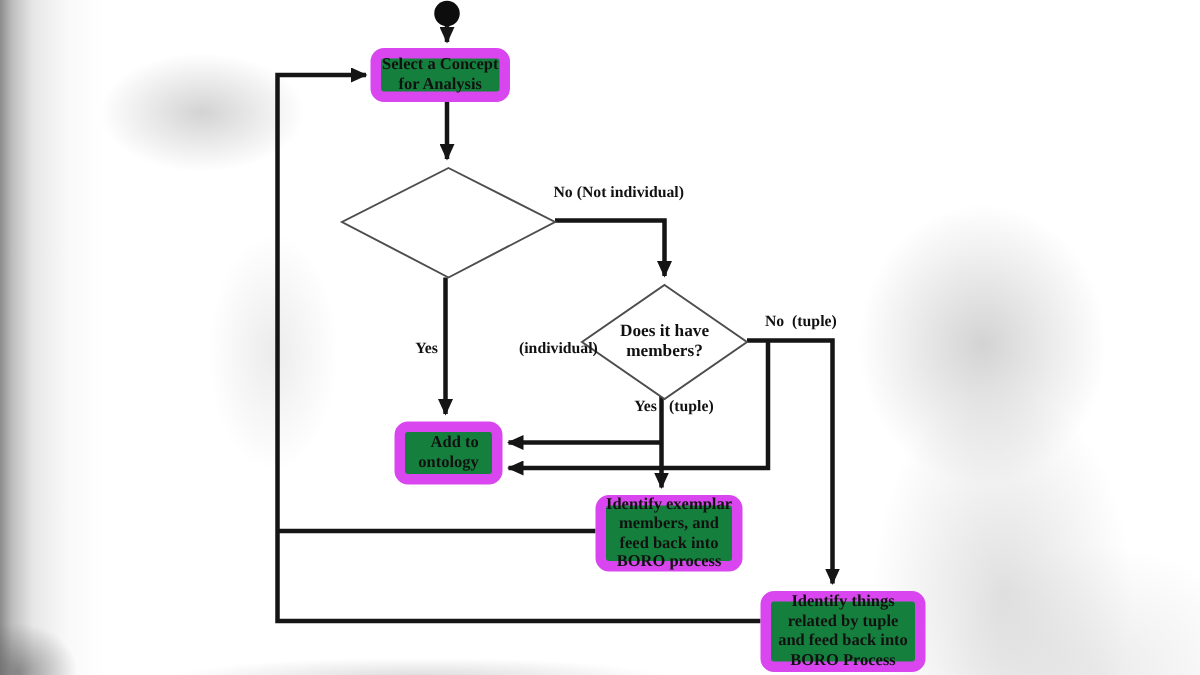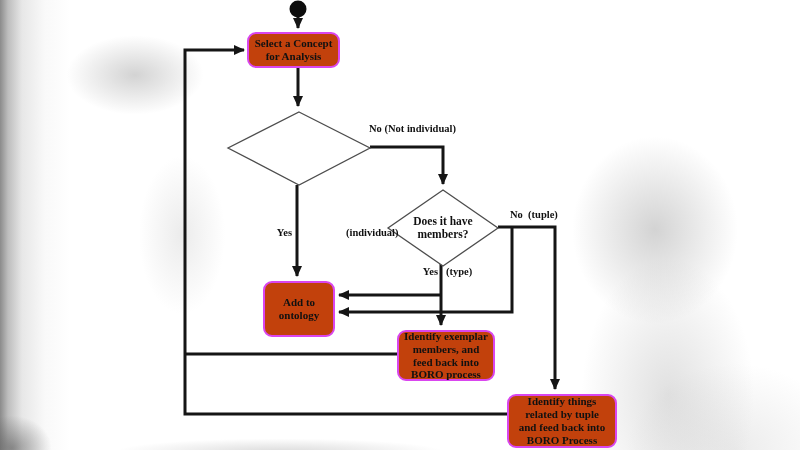--- a/index.html
+++ b/index.html
@@ -17,22 +17,22 @@
       radial-gradient(120px 190px at 668px 395px, rgba(165,165,165,.34), rgba(165,165,165,0) 72%),
       radial-gradient(150px 120px at 735px 450px, rgba(190,190,190,.30), rgba(190,190,190,0) 72%),
       radial-gradient(55px 45px at 12px 448px,   rgba(80,80,80,.55),   rgba(80,80,80,0) 72%),
       radial-gradient(220px 18px at 280px 452px, rgba(150,150,150,.35), rgba(150,150,150,0) 75%),
       linear-gradient(to right, #8b8b8b 0px, #bdbdbd 8px, #e7e7e7 22px, #f9f9f9 45px, #ffffff 70px);
   }
   svg.edges { position:absolute; left:0; top:0; }
   .flow    { stroke:#151515; stroke-width:3; fill:none; }
   .diamond { fill:#ffffff; stroke:#4d4d4d; stroke-width:1.3; }
   .node {
-    position:absolute; box-sizing:border-box; background:#c2410c;
-    border:2px solid #d946ef; border-radius:9px;
+    position:absolute; box-sizing:border-box; background:#15803d;
+    border:7px solid #d946ef; border-radius:9px;
     display:flex; align-items:center; justify-content:center;
     text-align:center; font-size:11px; line-height:12.8px; white-space:pre;
   }
   .dlabel {
     position:absolute; display:flex; align-items:center; justify-content:center;
     text-align:center; font-size:11.5px; line-height:13.5px; white-space:pre;
   }
   .elabel { position:absolute; font-size:10.5px; line-height:12px; white-space:pre; }
   .ta-c { } .ta-r { text-align:right; }
 </style>
@@ -74,21 +74,21 @@
 
     <polygon points="299,112 370,148 299,185 228,148" class="diamond"></polygon>
     <polygon points="443,190 498,228 443,266 388,228" class="diamond"></polygon>
   </svg>
 
   <div class="node" style="left:247px; top:32px; width:93px; height:36px;">
     <span>Select a Concept
 for Analysis</span>
   </div>
 
-  <div class="node" style="left:263px; top:281px; width:72px; height:56px;">
+  <div class="node" style="left:263px; top:281px; width:72px; height:42px;text-align:right;">
     <span>Add to
 ontology</span>
   </div>
 
   <div class="node" style="left:397px; top:330px; width:98px; height:51px;">
     <span>Identify exemplar
 members, and
 feed back into
 BORO process</span>
   </div>
@@ -103,17 +103,17 @@
 
   <div class="dlabel" style="left:391px; top:212px; width:104px; height:32px;">Does it have
 members?</div>
 
   <div class="elabel ta-c" style="left:369px; top:123px; width:90px;">No (Not individual)</div>
 
   <div class="elabel ta-r" style="left:260px; top:227px; width:32px;">Yes</div>
   <div class="elabel" style="left:301px; top:227px;padding-left:45px;">(individual)</div>
 
   <div class="elabel ta-r" style="left:406px; top:266px; width:32px;">Yes</div>
-  <div class="elabel" style="left:446px; top:266px;">(type)</div>
+  <div class="elabel" style="left:446px; top:266px;">(tuple)</div>
 
   <div class="elabel ta-c" style="left:510px; top:209px; width:62px;">No  (tuple)</div>
 
 </div>
 
 </body></html>

